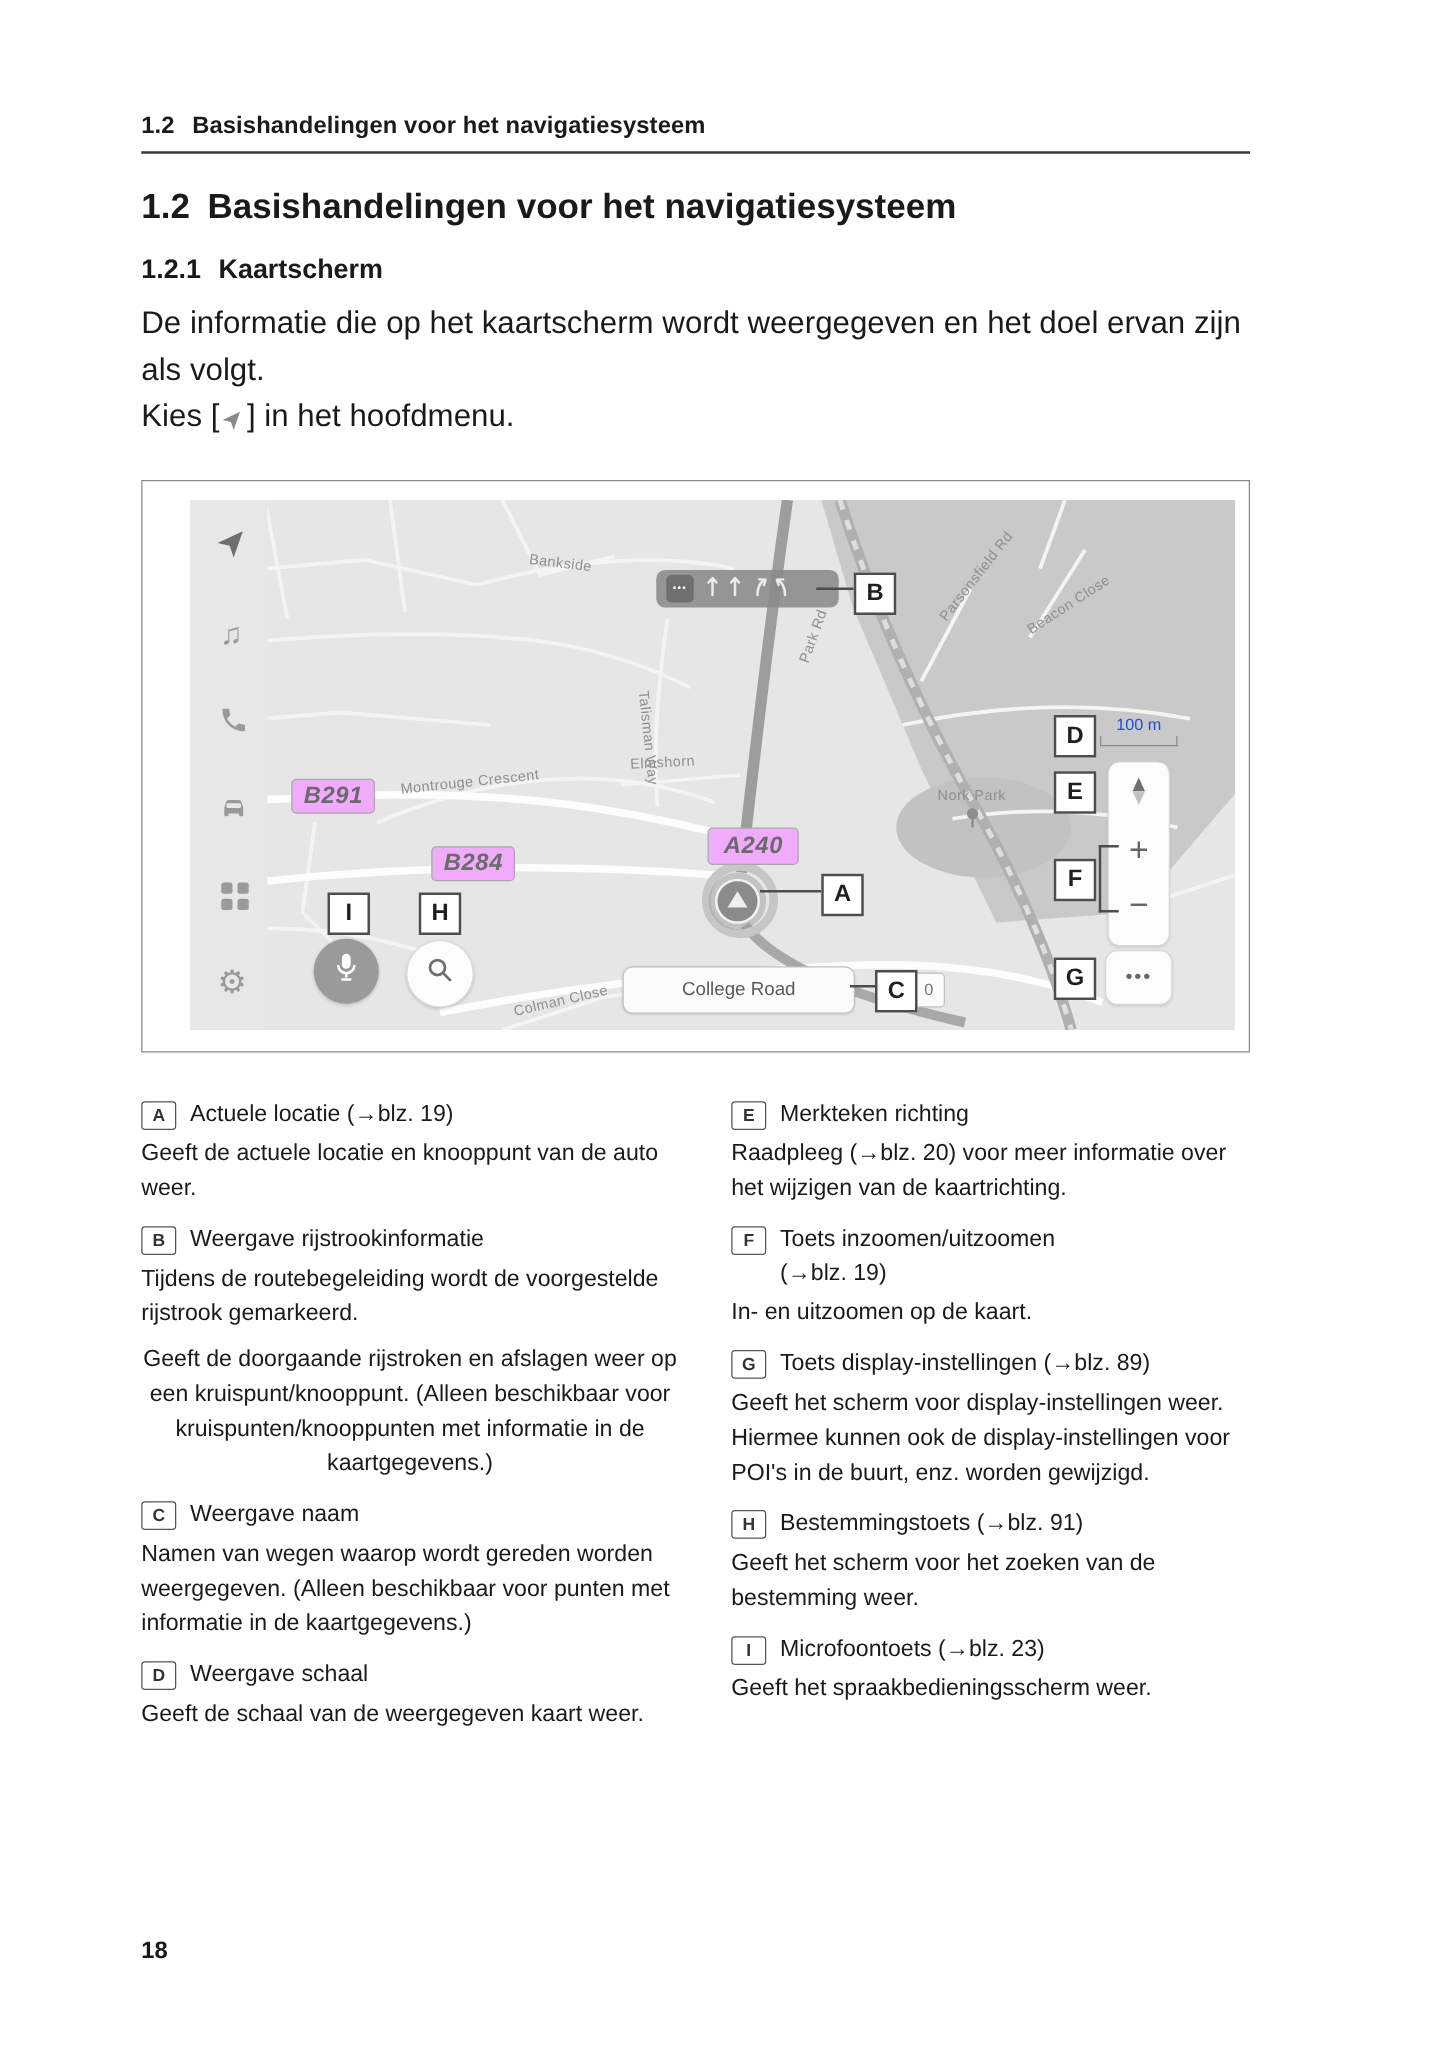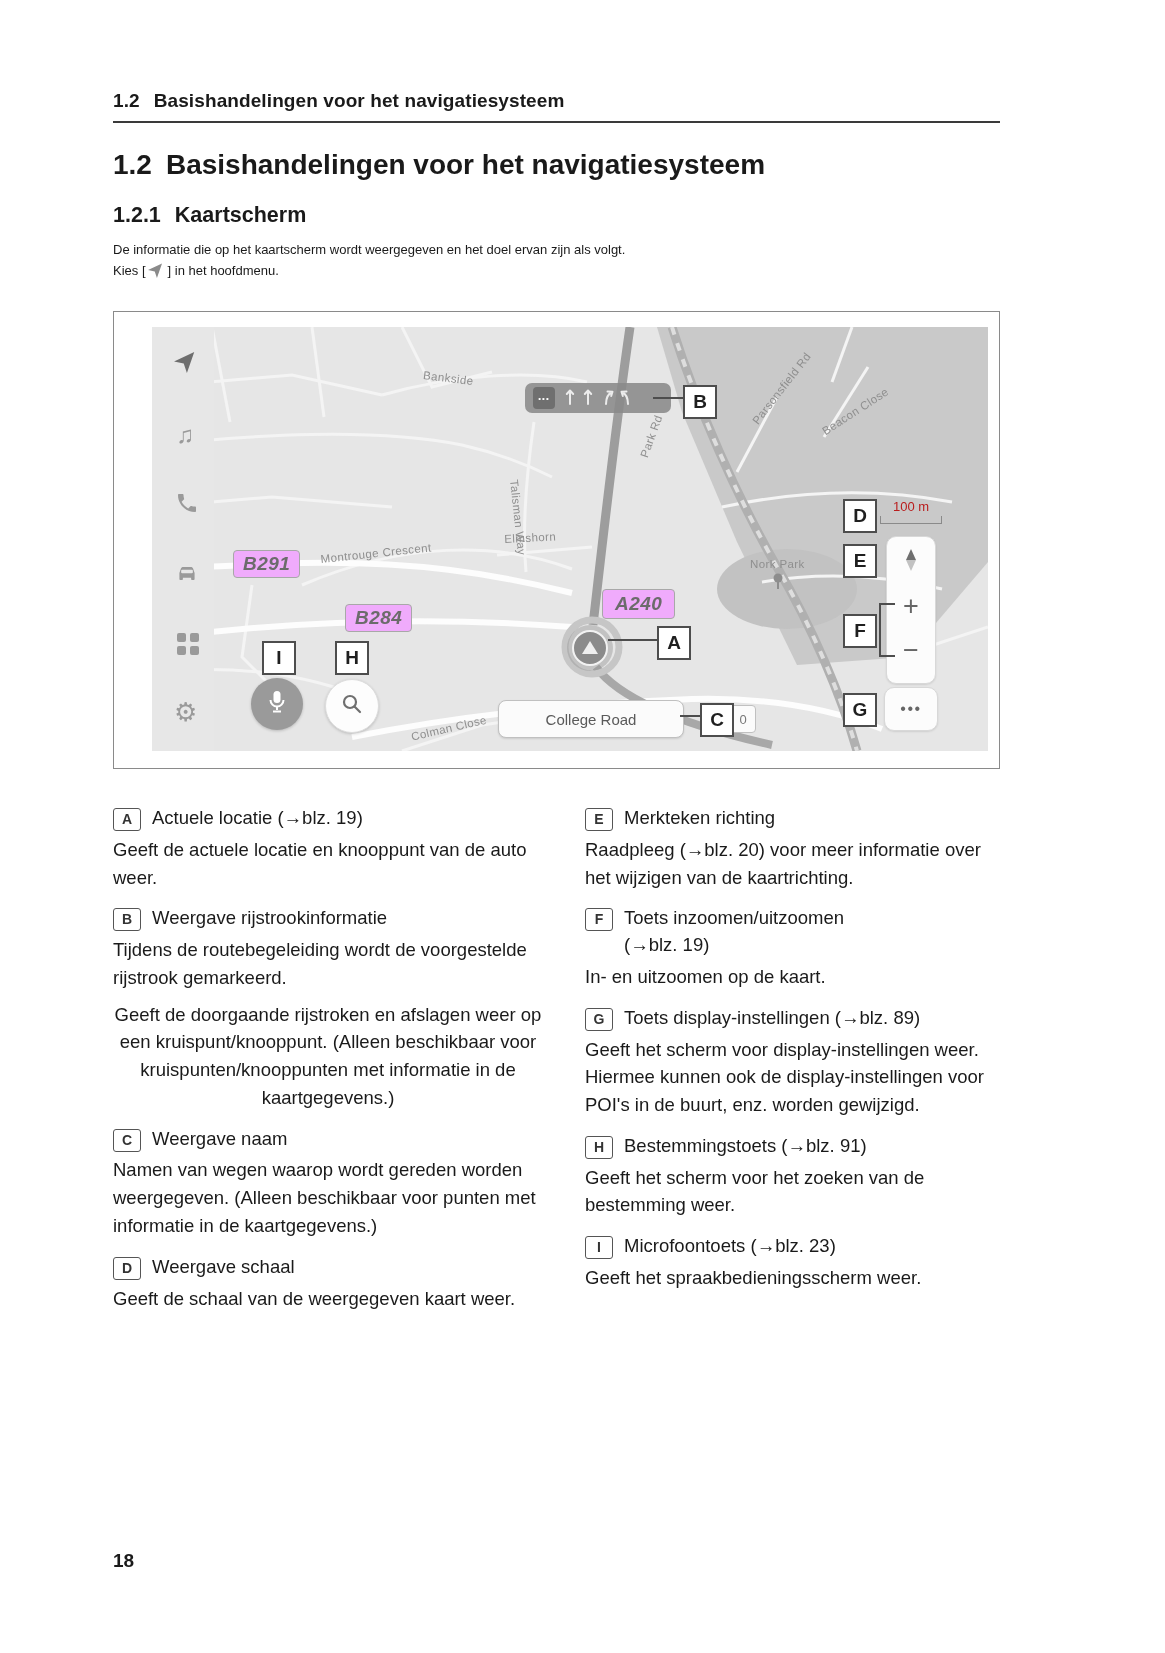--- a/index.html
+++ b/index.html
@@ -11,21 +11,21 @@
   .content{position:absolute;left:113px;top:0;width:887px;}
 
   
   .running-header{
     margin-top:90px;font-size:19px;font-weight:bold;
     padding-bottom:9px;border-bottom:2px solid #3a3a3a;letter-spacing:.1px;
   }
   .running-header .num,.page-title .num,.section-title .num{margin-right:14px;}
   .page-title{margin-top:26px;font-size:28px;font-weight:bold;}
   .section-title{margin-top:22px;font-size:21.5px;font-weight:bold;}
-  .intro{margin-top:12px;font-size:13px;line-height:1.5;}
+  .intro{margin-top:12px;font-size:25px;line-height:1.5;}
   .intro .nav-inline{vertical-align:-3px;margin:0 2px;}
 
   
   .figure{
     position:relative;margin-top:28px;width:885px;height:456px;
     border:1px solid #8a8a8a;background:#fff;
   }
   .map{
     position:absolute;left:38px;top:15px;width:836px;height:424px;
     background:#e6e6e6;overflow:hidden;
@@ -72,21 +72,21 @@
     border:1px solid #c0c0c0;border-radius:8px;color:#5a5a5a;font-size:15px;z-index:3;
     display:flex;align-items:center;justify-content:center;box-shadow:0 1px 2px rgba(0,0,0,.12);
   }
   .partial-box{
     position:absolute;left:578px;top:378px;width:24px;height:26px;background:#fbfbfb;
     border:1px solid #c0c0c0;border-radius:4px;color:#777;font-size:13px;z-index:2;
     display:flex;align-items:center;justify-content:center;
   }
 
   .scale{position:absolute;left:728px;top:172px;width:62px;z-index:3;text-align:center;}
-  .scale .txt{color:#b91c1c;font-size:13px;}
+  .scale .txt{color:#1d4ed8;font-size:13px;}
   .scale .bar{margin-top:2px;height:7px;border-left:1.5px solid #8a8a8a;border-right:1.5px solid #8a8a8a;border-bottom:1.5px solid #8a8a8a;}
 
   .ctrl-panel{
     position:absolute;left:734px;top:209px;width:48px;height:146px;background:#fcfcfc;
     border:1px solid #d8d8d8;border-radius:10px;z-index:2;display:flex;flex-direction:column;
     align-items:center;box-shadow:0 1px 2px rgba(0,0,0,.10);
   }
   .ctrl-panel .compass{margin-top:11px;}
   .zoom-btn{color:#666;font-size:27px;line-height:1;}
   .zoom-in{margin-top:17px;}
@@ -207,21 +207,21 @@
 
       <span style="position:absolute;left:620px;top:246px;z-index:1;">
         <svg width="12" height="17" viewBox="0 0 12 17">
             <circle cx="6" cy="5" r="4.5" fill="#8d8d8d"></circle>
             <rect x="5" y="9" width="2" height="7" fill="#8d8d8d"></rect>
           </svg>
       </span>
 
       <span class="shield" style="left:81px;top:223px;">B291</span>
       <span class="shield" style="left:193px;top:277px;">B284</span>
-      <span class="shield" style="left:450px;top:262px;padding:3px 12px;">A240</span>
+      <span class="shield" style="left:414px;top:262px;padding:3px 12px;">A240</span>
 
       <span class="sidebar-icon" style="left:22px;top:20px;">
         <svg width="26" height="26" viewBox="0 0 24 24">
             <polygon points="12,2 20,21 12,16.5 4,21" fill="#6e6e6e" transform="rotate(42 12 12)"></polygon>
           </svg>
       </span>
       <span class="sidebar-icon glyph" style="left:24px;top:96px;font-size:24px;">♫</span>
       <span class="sidebar-icon" style="left:23px;top:164px;">
         <svg width="24" height="24" viewBox="0 0 24 24">
             <path d="M6.62,10.79 C8.06,13.62 10.38,15.94 13.21,17.38 L15.41,15.18 C15.69,14.9 16.08,14.82 16.43,14.93 C17.55,15.3 18.75,15.5 20,15.5 C20.55,15.5 21,15.95 21,16.5 V20 C21,20.55 20.55,21 20,21 C10.61,21 3,13.39 3,4 C3,3.45 3.45,3 4,3 H7.5 C8.05,3 8.5,3.45 8.5,4 C8.5,5.25 8.7,6.45 9.07,7.57 C9.18,7.92 9.1,8.31 8.82,8.59 Z" fill="#9a9a9a"></path>

